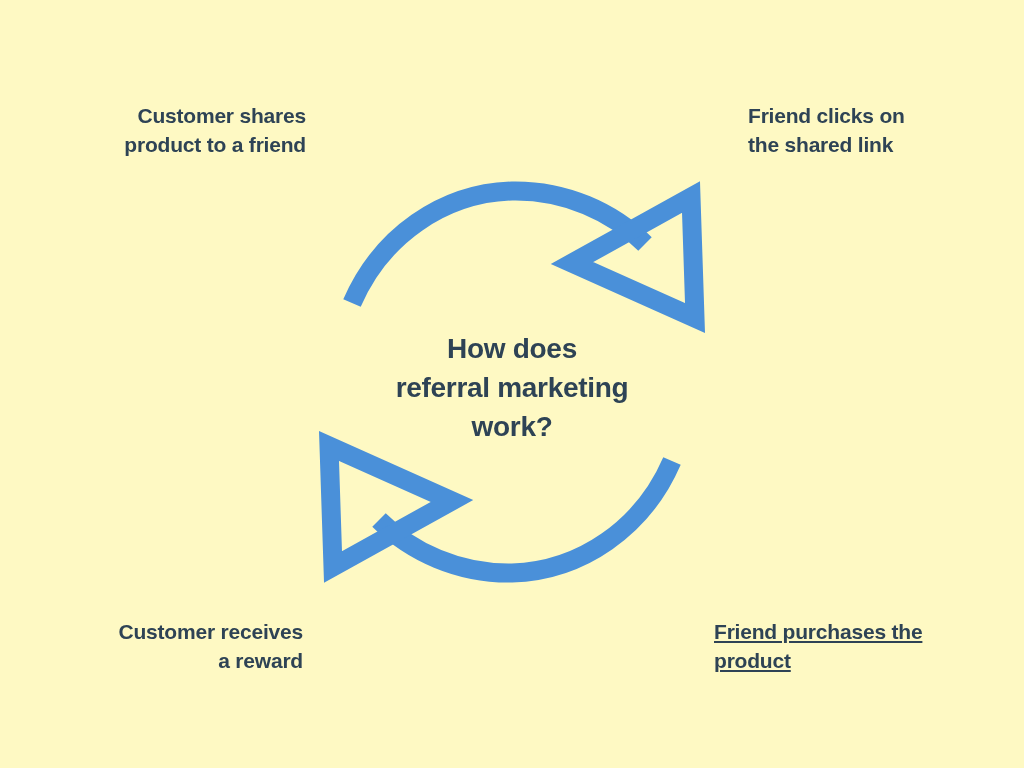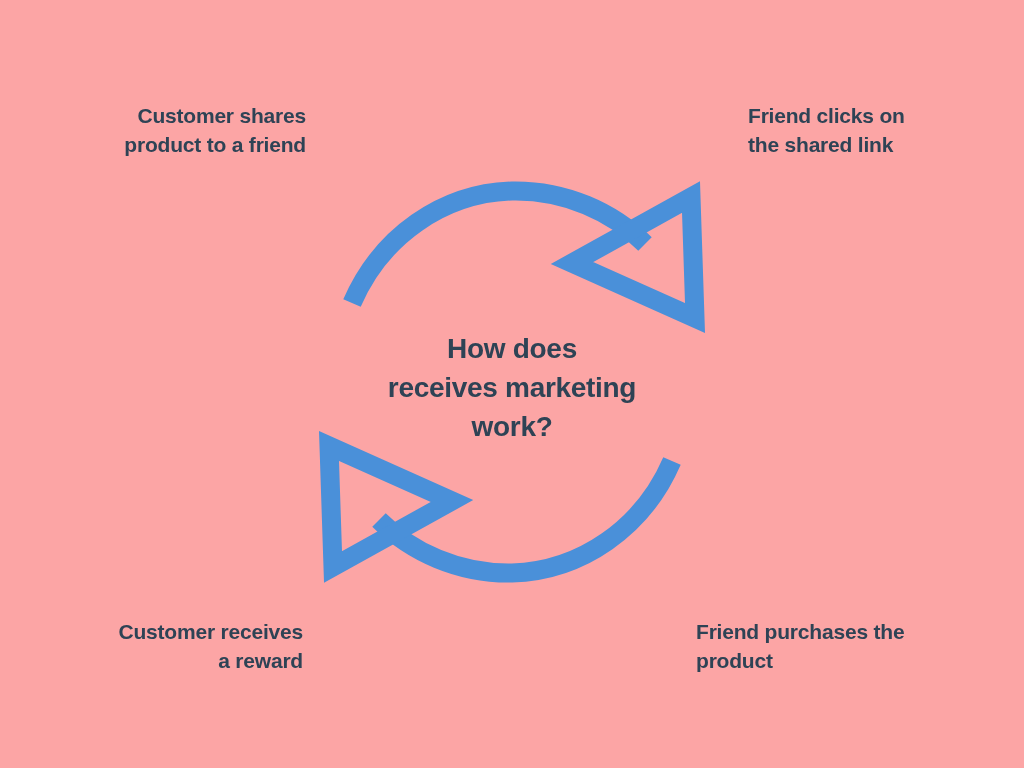--- a/index.html
+++ b/index.html
@@ -10,21 +10,21 @@
     width: 1024px;
     height: 768px;
     background: #e6e6e6;
     font-family: "Liberation Sans", sans-serif;
     overflow: hidden;
   }
   #canvas {
     position: relative;
     width: 1024px;
     height: 768px;
-    background: #fca5a5;
+    background: #fef9c3;
   }
 
   
   #cycle-arrows {
     position: absolute;
     left: 0;
     top: 0;
     width: 1024px;
     height: 768px;
   }
@@ -51,23 +51,24 @@
     left: 748px;
     top: 101px;
     width: 292px;
   }
   #step-bottom-left {
     left: 23px;
     top: 617px;
     width: 280px;
   }
   #step-bottom-right {
-    left: 696px;
+    left: 714px;
     top: 617px;
     width: 292px;
+    text-decoration: underline;
   }
 
   
   #center-title {
     position: absolute;
     left: 312px;
     top: 329px;
     width: 400px;
     text-align: center;
     font-size: 28px;
@@ -106,16 +107,16 @@
   <div class="step-label align-left" id="step-top-right">Friend clicks on
 the shared link</div>
 
   <div class="step-label align-left" id="step-bottom-right">Friend purchases the
 product</div>
 
   <div class="step-label align-right" id="step-bottom-left">Customer receives
 a reward</div>
 
   <div id="center-title">How does
-receives marketing
+referral marketing
 work?</div>
 
 </div>
 
 </body></html>

